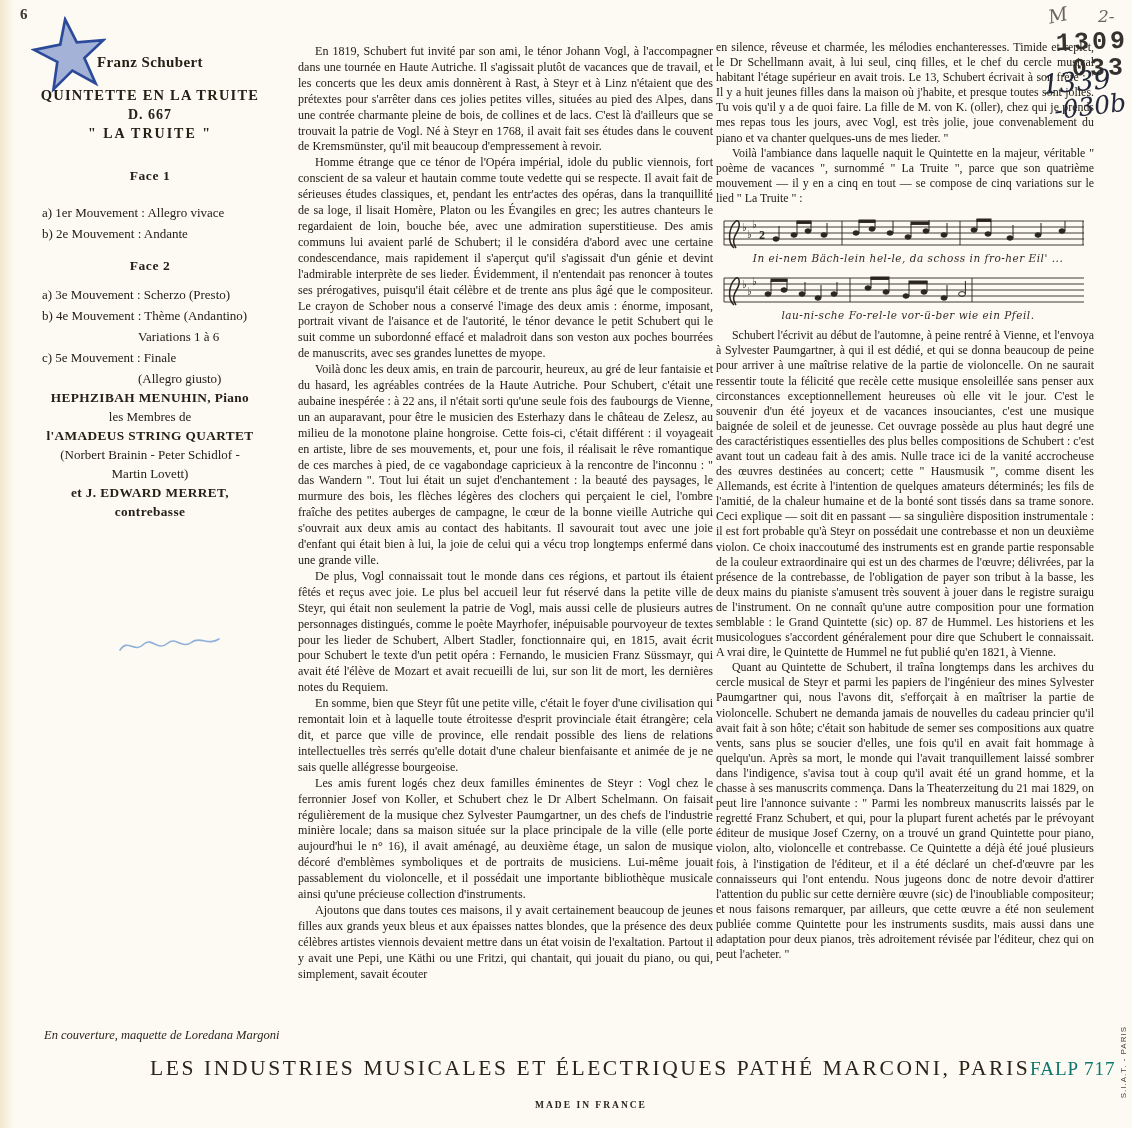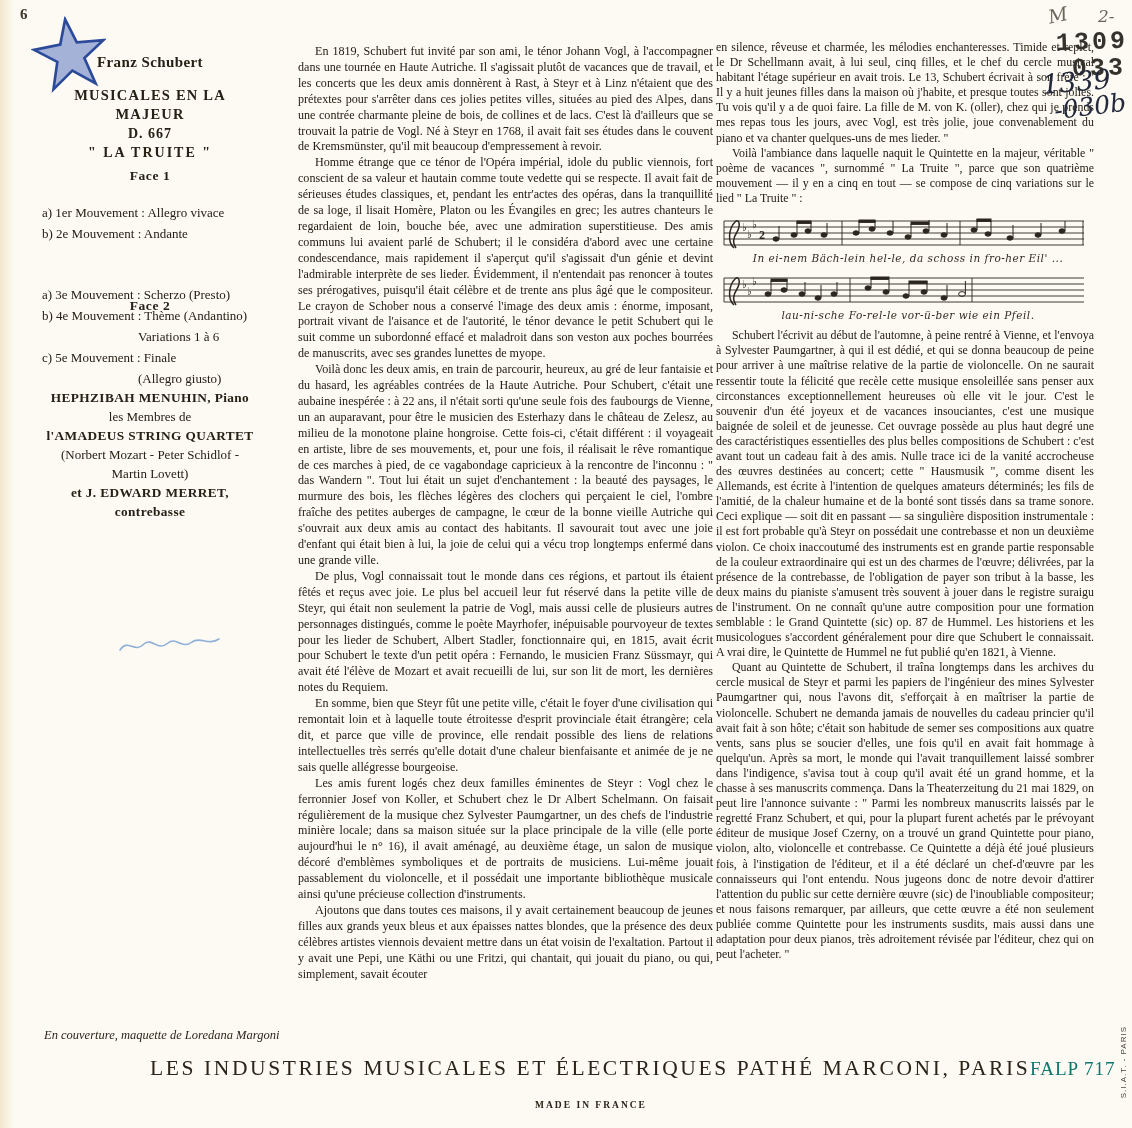--- a/index.html
+++ b/index.html
@@ -12,21 +12,21 @@
   .star{position:absolute;left:32px;top:16px;width:76px;height:76px;transform:rotate(-8deg);}
 
   
   .leftcol-block{position:absolute;left:38px;width:224px;text-align:center;}
   .artist{top:54px;font-size:15px;font-weight:bold;letter-spacing:.4px;}
   .titleblock{top:86px;line-height:19px;}
   .title-main{font-size:14.5px;font-weight:bold;letter-spacing:1.2px;}
   .title-cat{font-size:14px;font-weight:bold;letter-spacing:1px;}
   .title-nick{font-size:14px;font-weight:bold;letter-spacing:2px;}
   .face-head{font-size:13.5px;font-weight:bold;letter-spacing:.6px;}
-  .face1-head{top:168px;} .face2-head{top:258px;margin-top:40px;}
+  .face1-head{top:168px;} .face2-head{top:258px;}
   .mvlist{text-align:left;font-size:13px;line-height:21px;padding-left:4px;}
   .face1-list{top:190px;margin-top:12px;} .face2-list{top:284px;}
   .mv-indent{padding-left:96px;}
   .performers{top:388px;font-size:13px;line-height:19px;}
   .pf-strong{font-weight:bold;font-size:13.3px;letter-spacing:.4px;}
   .scribble{position:absolute;left:118px;top:632px;width:104px;height:28px;}
   .cover-credit{position:absolute;left:44px;top:1028px;font-style:italic;font-size:12.5px;color:#2c261c;}
 
   
   .midcol{position:absolute;left:298px;top:44px;width:415px;height:1012px;overflow:hidden;
@@ -70,21 +70,21 @@
 
   <div class="corner-num">6</div>
 
   <svg class="star" viewBox="0 0 100 100">
     <polygon points="50,4 61,36 96,38 68,58 78,93 50,72 22,93 32,58 4,38 39,36" fill="#5a77c0" fill-opacity="0.55" stroke="#2c4a9a" stroke-width="3.5"></polygon>
   </svg>
 
   <div class="leftcol-block artist">Franz Schubert</div>
 
   <div class="leftcol-block titleblock">
-    <div class="title-main">MUSICALES EN LA MAJEUR</div>
+    <div class="title-main">QUINTETTE EN LA TRUITE</div>
     <div class="title-cat">D. 667</div>
     <div class="title-nick">" LA TRUITE "</div>
   </div>
 
   <div class="leftcol-block face-head face1-head">Face 1</div>
   <div class="leftcol-block mvlist face1-list">
     <div class="mv">a) 1er Mouvement : Allegro vivace</div>
     <div class="mv">b) 2e Mouvement : Andante</div>
   </div>
 
@@ -94,21 +94,21 @@
     <div class="mv">b) 4e Mouvement : Thème (Andantino)</div>
     <div class="mv mv-indent">Variations 1 à 6</div>
     <div class="mv">c) 5e Mouvement : Finale</div>
     <div class="mv mv-indent">(Allegro giusto)</div>
   </div>
 
   <div class="leftcol-block performers">
     <div class="pf-strong">HEPHZIBAH MENUHIN, Piano</div>
     <div>les Membres de</div>
     <div class="pf-strong">l'AMADEUS STRING QUARTET</div>
-    <div>(Norbert Mozart - Peter Schidlof -</div>
+    <div>(Norbert Brainin - Peter Schidlof -</div>
     <div>Martin Lovett)</div>
     <div class="pf-strong">et J. EDWARD MERRET, contrebasse</div>
   </div>
 
   <svg class="scribble" viewBox="0 0 104 28">
     <path d="M2,18 C10,6 16,22 26,12 C34,5 40,20 50,11 C58,4 64,18 74,10 C82,4 90,14 101,7" fill="none" stroke="#8fb0d8" stroke-width="1.6" stroke-linecap="round"></path>
   </svg>
 
   <div class="cover-credit">En couverture, maquette de Loredana Margoni</div>
 

